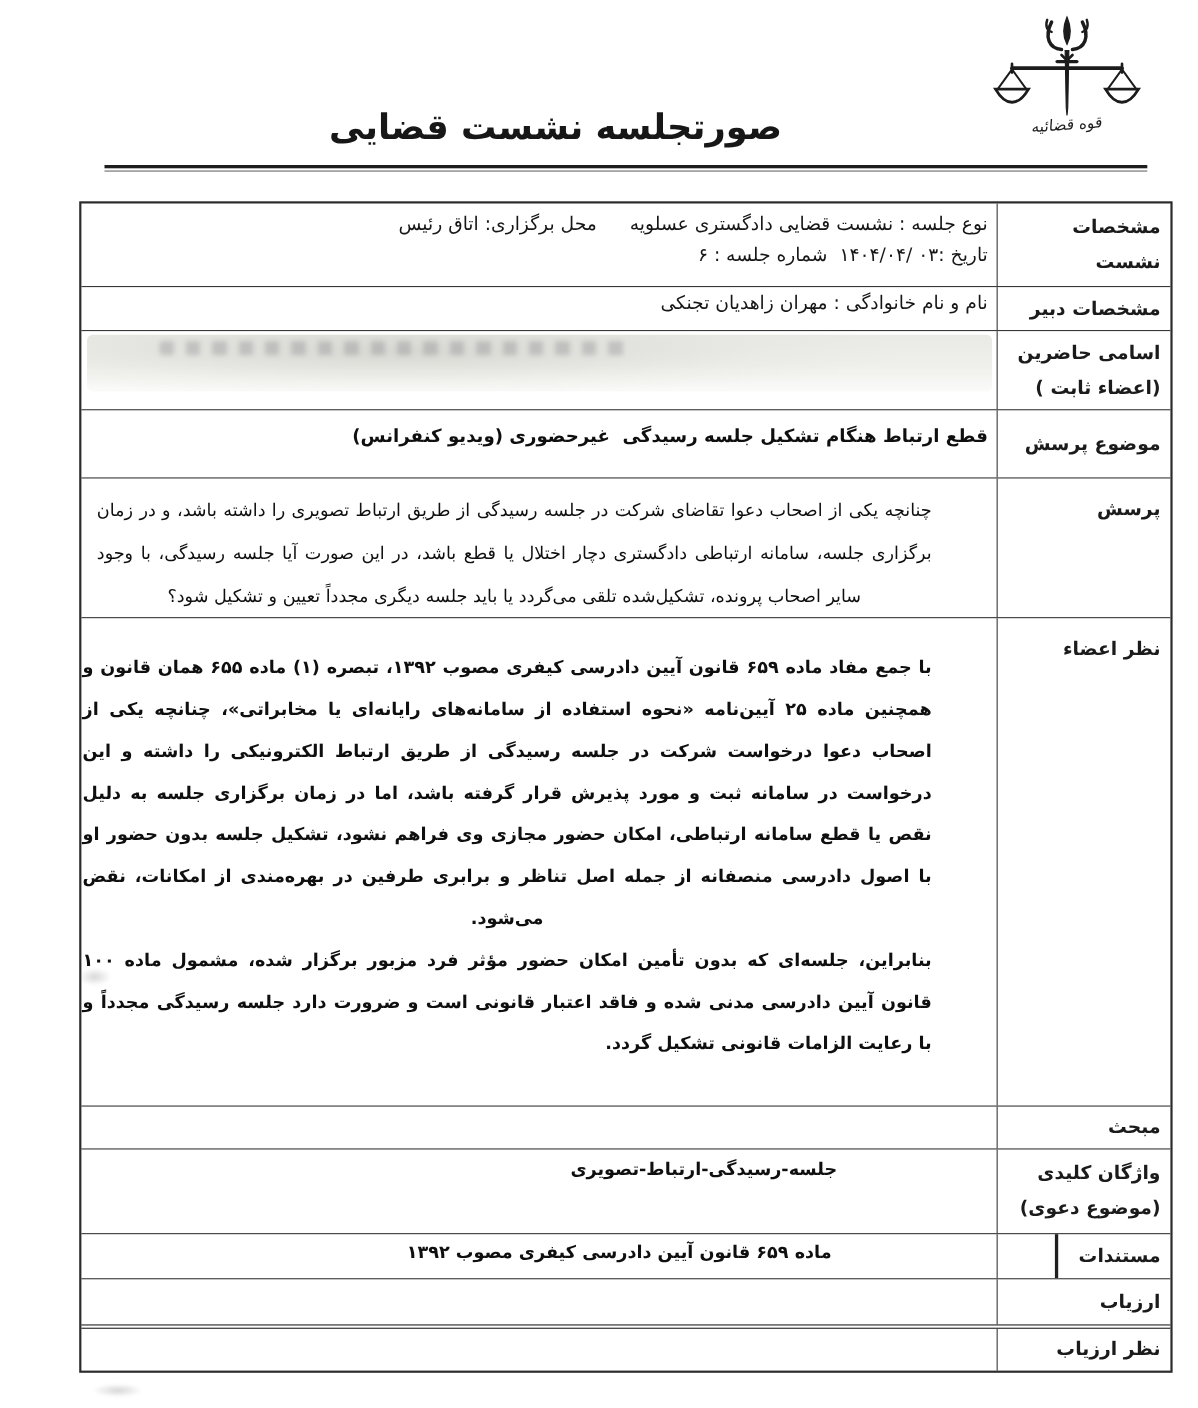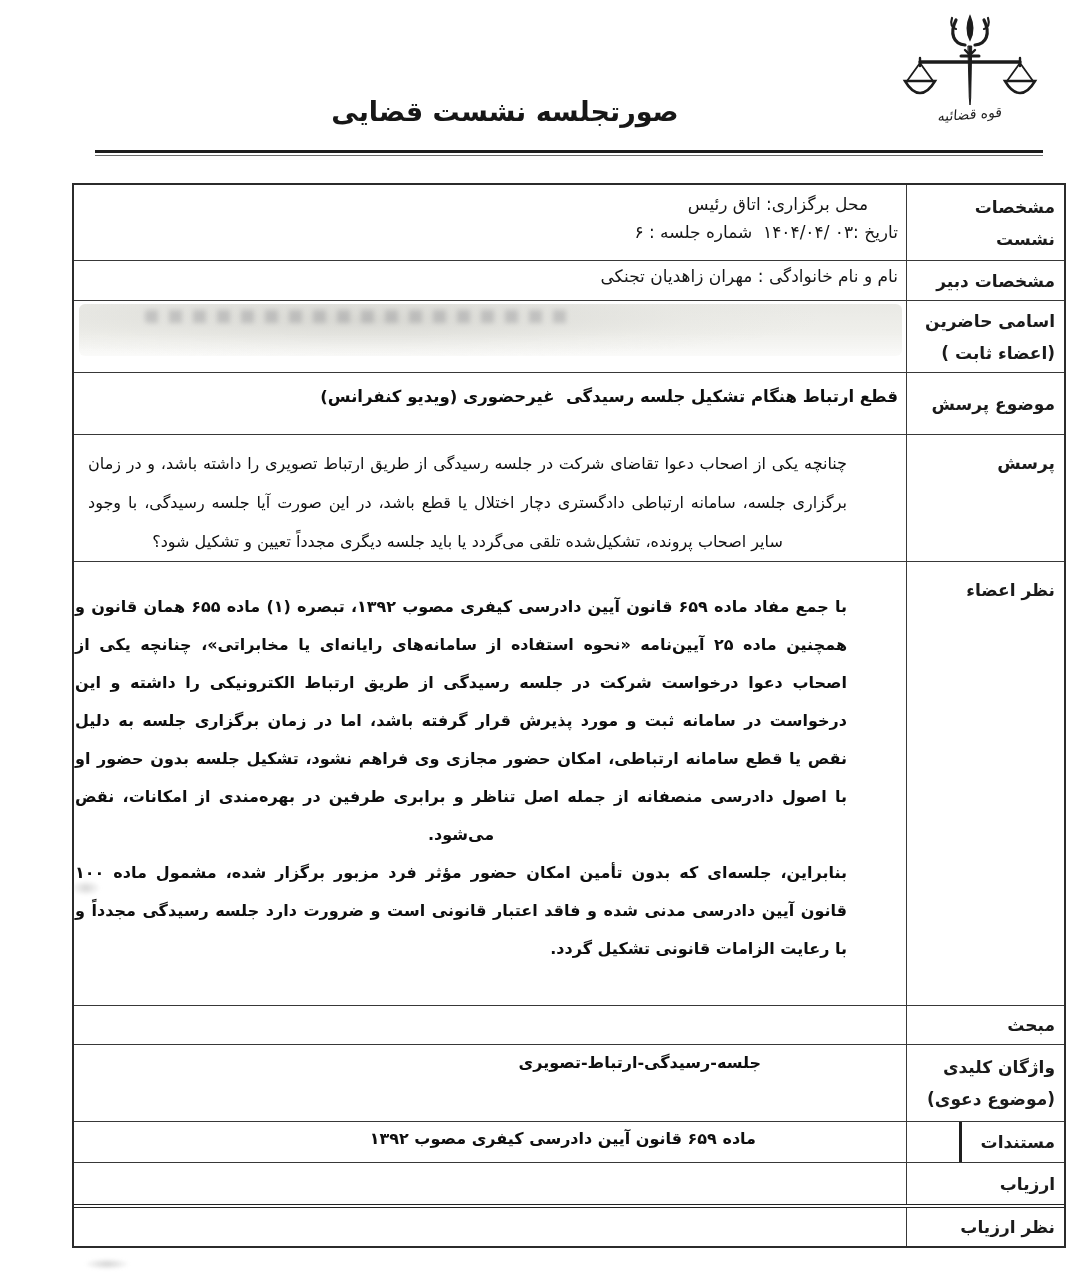--- a/index.html
+++ b/index.html
@@ -16,21 +16,21 @@
 
   
   .logo { position:absolute; top:12px; right:44px; width:150px; height:130px; text-align:center; }
   .logo svg { display:block; margin:0 auto; }
   .logo-caption {
     font-size:14px; color:#1d1d1d; margin-top:-6px;
     transform: rotate(-4deg) skewX(-8deg);
     letter-spacing:-1px;
   }
   .title-wrap { position:absolute; top:96px; left:0; width:1010px; text-align:center; }
-  .page-title { font-size:27px; font-weight:bold; color:#171717; letter-spacing:0.5px; }
+  .page-title { font-size:32px; font-weight:bold; color:#171717; letter-spacing:0.5px; }
   .title-rule { position:absolute; top:150px; left:95px; width:948px; height:6px;
     border-top:3px solid #1d1d1d; border-bottom:1.5px solid #6a6a6a; }
 
   
   .doc-table {
     position:absolute; top:183px; left:72px; width:994px;
     border:2px solid #2b2b2b;
     display:flex; flex-direction:column;
     background:#fff;
   }
@@ -148,20 +148,21 @@
   <div class="title-rule"></div>
 
   <div class="doc-table">
 
     <div class="t-row r-session">
       <div class="cell-label">
         <span>مشخصات نشست</span>
       </div>
       <div class="cell-content">
         <div class="session-line1">
+          <span>نوع جلسه : نشست قضایی دادگستری عسلویه</span>
           <span class="loc">محل برگزاری: اتاق رئیس</span>
         </div>
         <div class="session-line2">تاریخ :۰۳ /۱۴۰۴/۰۴ &nbsp;شماره جلسه : ۶</div>
       </div>
     </div>
 
     <div class="t-row r-secretary">
       <div class="cell-label">
         <span>مشخصات دبیر</span>
       </div>

